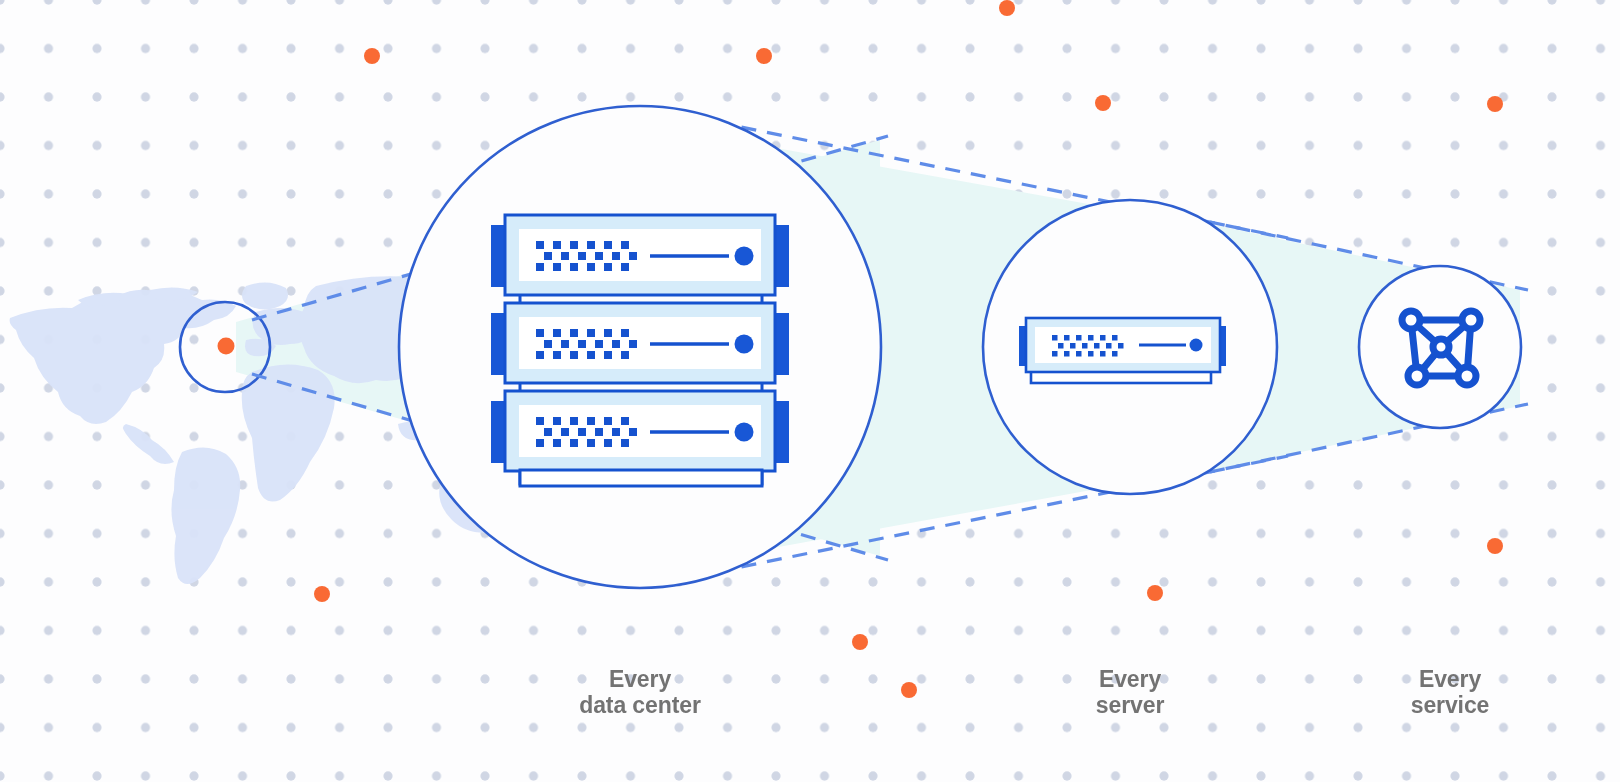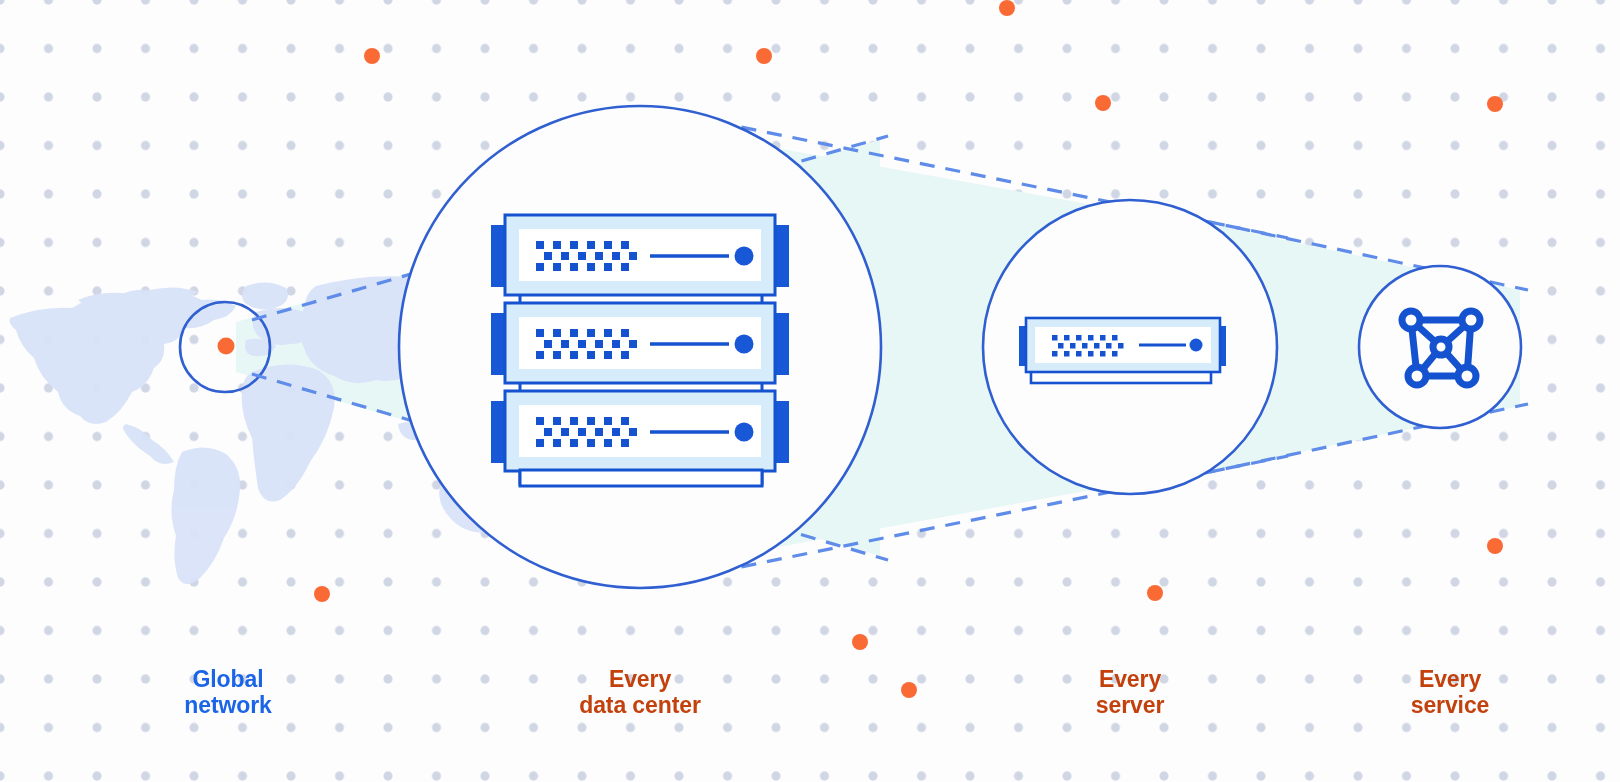--- a/index.html
+++ b/index.html
@@ -23,21 +23,21 @@
     top: 0;
     width: 1620px;
     height: 782px;
   }
   .label {
     position: absolute;
     text-align: center;
     font-size: 23px;
     line-height: 26px;
     font-weight: 700;
-    color: #c2410c;
+    color: #737373;
     letter-spacing: -0.1px;
     white-space: pre-line;
   }
   .label.accent { color: #1a64e8; }
   #label-global   { left: 130px;  top: 666px; width: 196px; }
   #label-dc       { left: 540px;  top: 666px; width: 200px; }
   #label-server   { left: 1030px; top: 666px; width: 200px; }
   #label-service  { left: 1350px; top: 666px; width: 200px; }
 </style>
 </head>
@@ -286,22 +286,20 @@
       <circle cx="1103" cy="103" r="8"></circle>
       <circle cx="1495" cy="104" r="8"></circle>
       <circle cx="1495" cy="546" r="8"></circle>
       <circle cx="322" cy="594" r="8"></circle>
       <circle cx="1155" cy="593" r="8"></circle>
       <circle cx="860" cy="642" r="8"></circle>
       <circle cx="909" cy="690" r="8"></circle>
     </g>
   </svg>
 
-  <div class="label accent" id="label-global">Global
-network</div>
 
   <div class="label" id="label-dc">Every
 data center</div>
 
   <div class="label" id="label-server">Every
 server</div>
 
   <div class="label" id="label-service">Every
 service</div>
 

